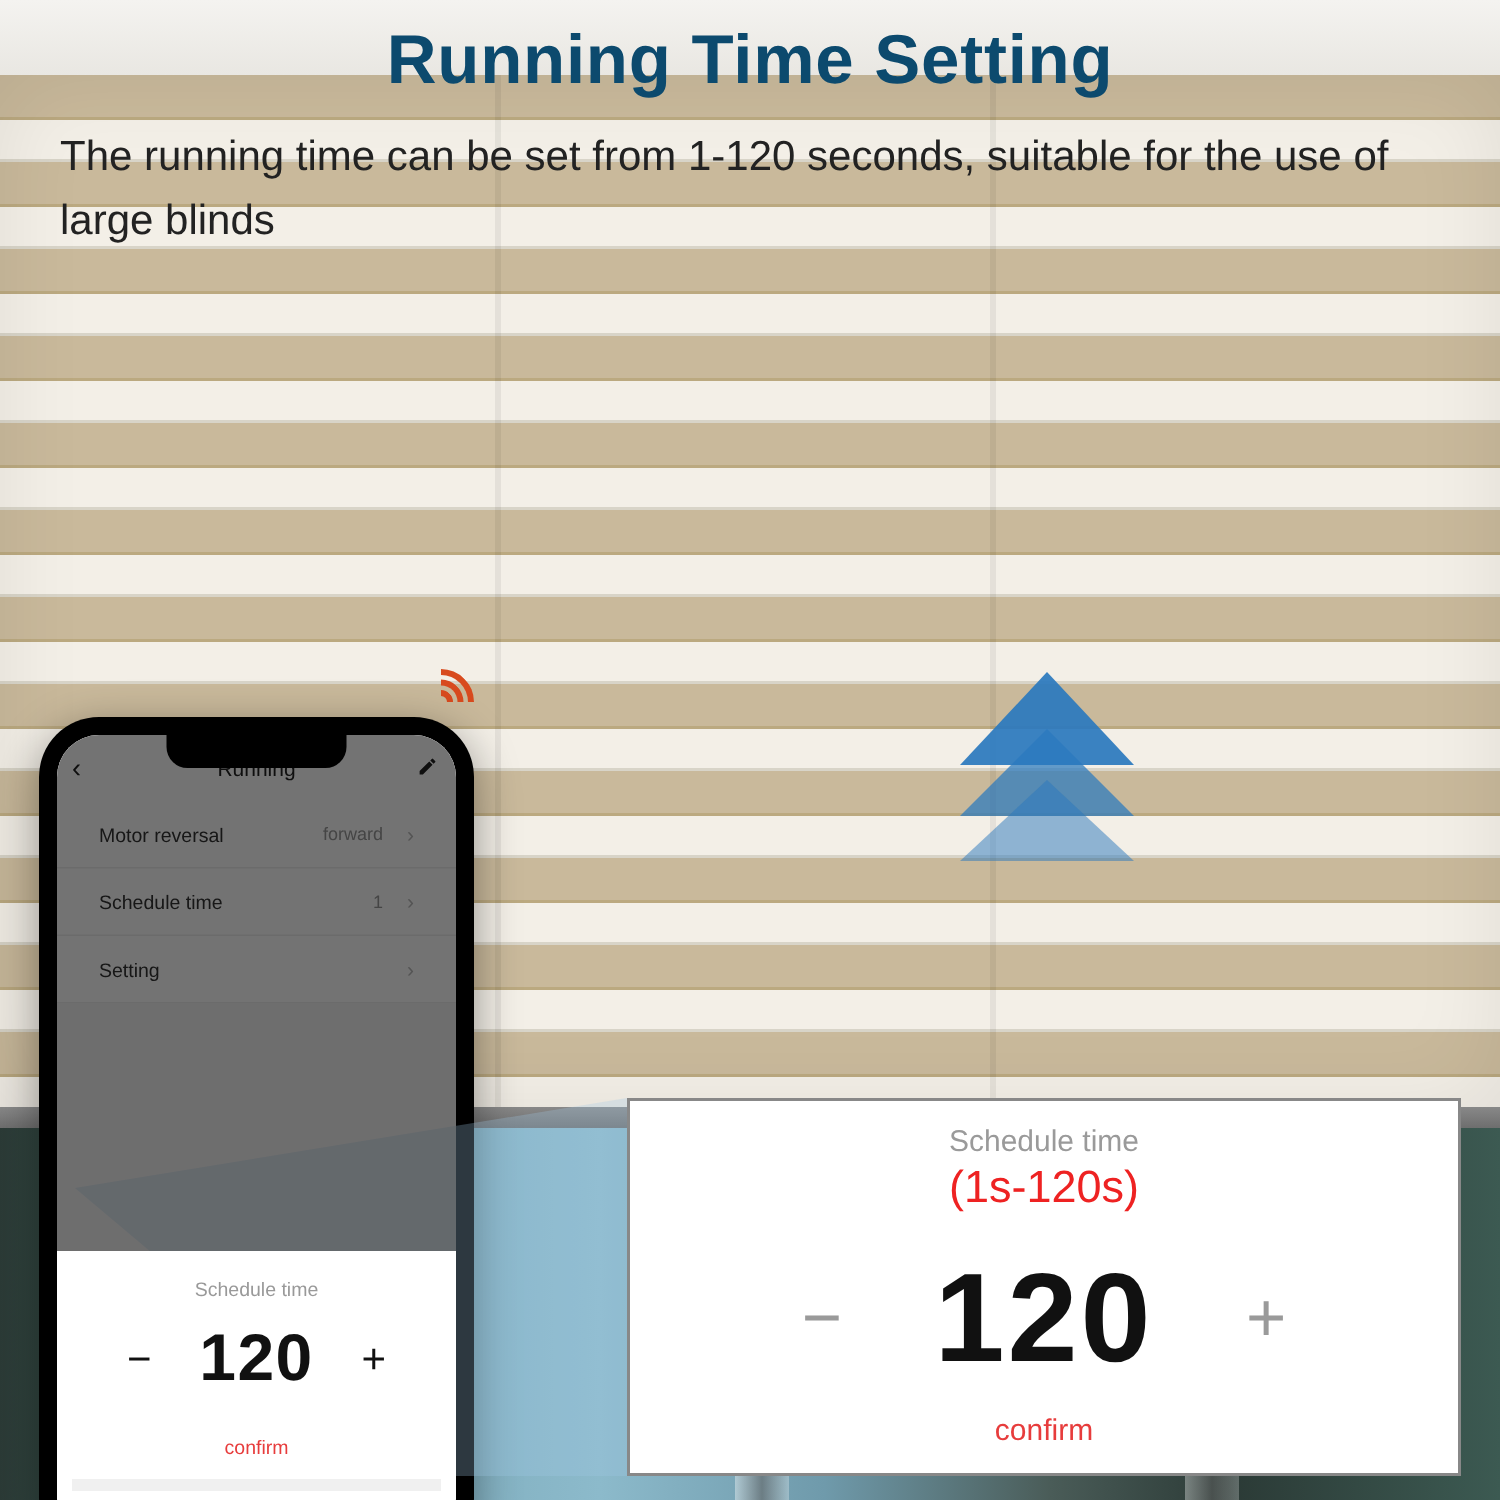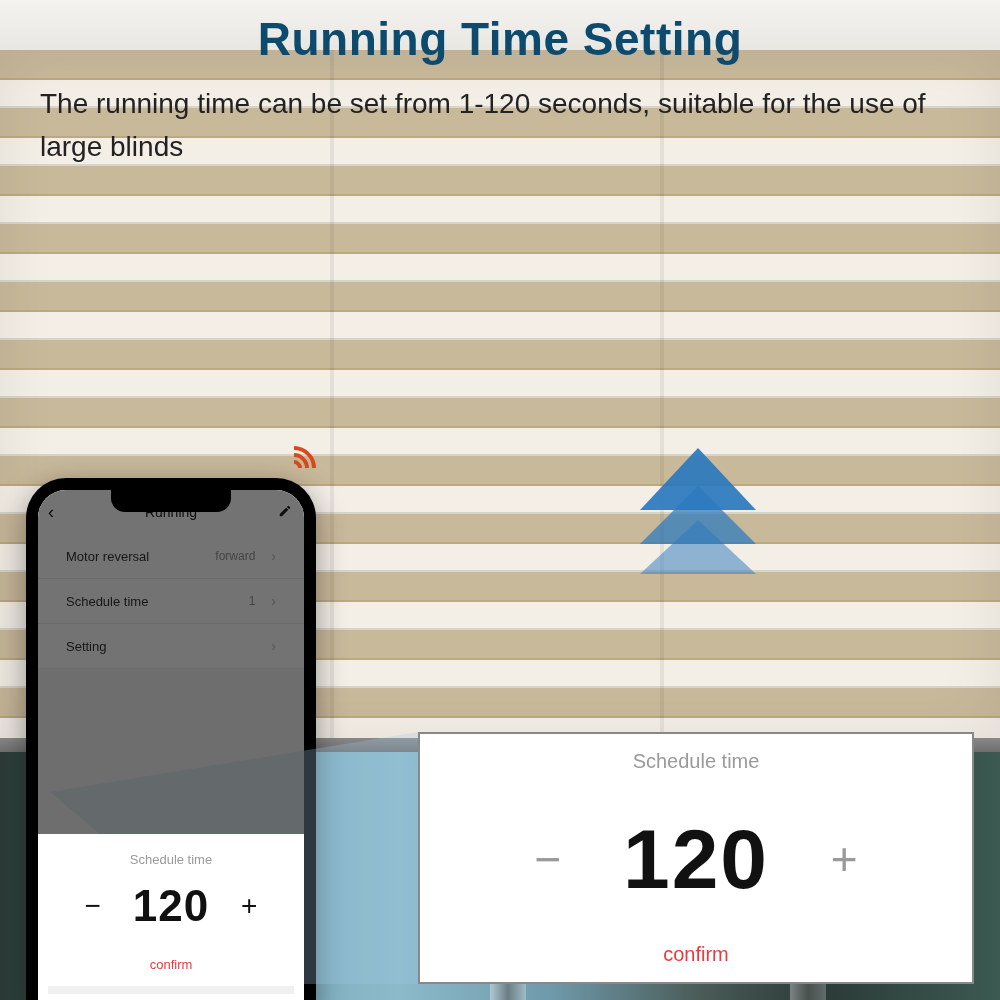--- a/index.html
+++ b/index.html
@@ -381,19 +381,20 @@
         <div class="btn">+</div>
       </div>
       <div class="confirm-sm">confirm</div>
       <div class="cancel">Cancel</div>
     </div>
   </div>
 </div>
 
 <div class="zoom">
   <div class="zoom-title">Schedule time</div>
+  <div class="zoom-range">(1s-120s)</div>
   <div class="zoom-stepper">
     <div class="zbtn">−</div>
     <div class="zval">120</div>
     <div class="zbtn">+</div>
   </div>
   <div class="zoom-confirm">confirm</div>
 </div>
 
 </body></html>

